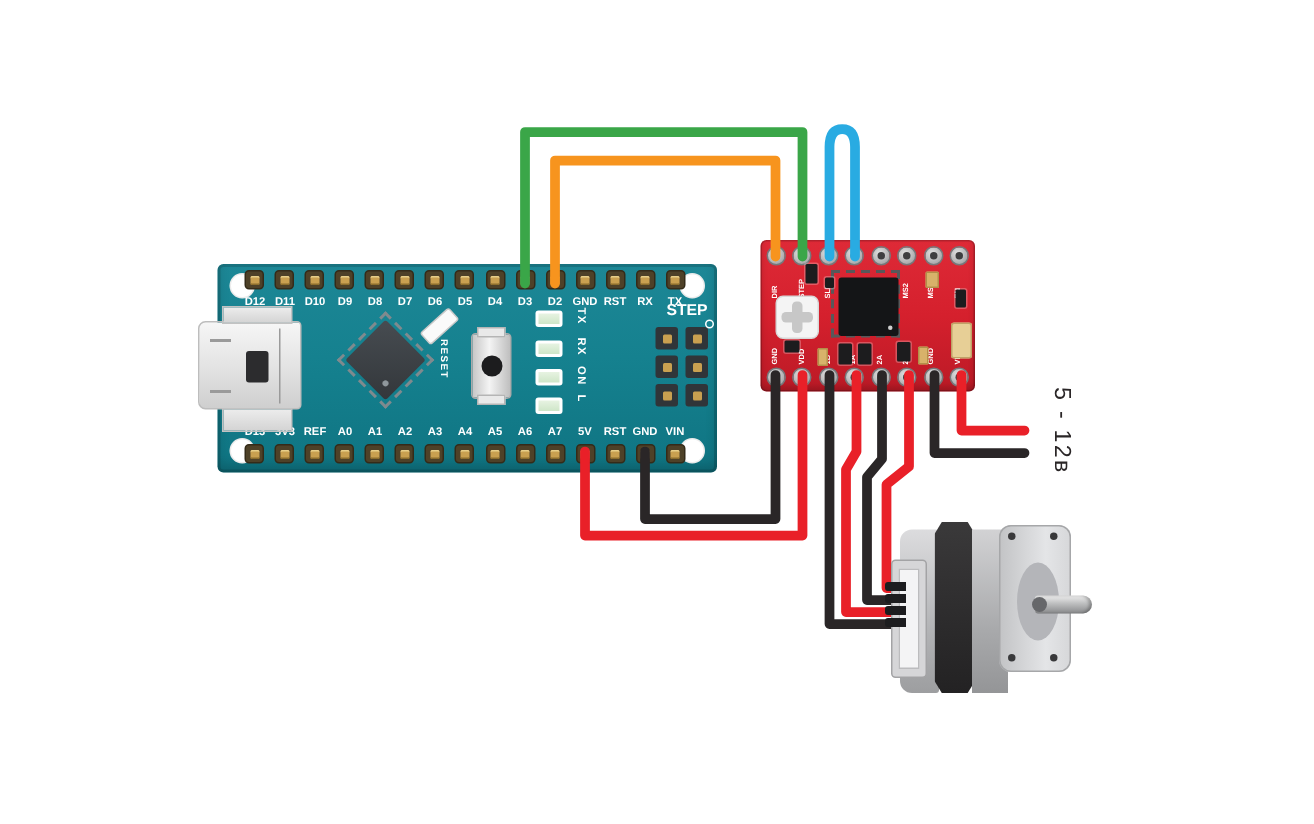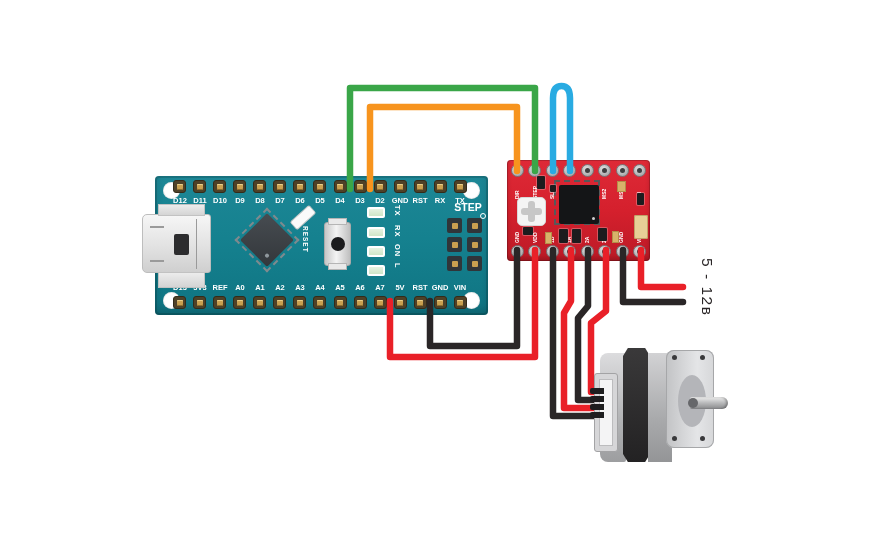--- a/index.html
+++ b/index.html
@@ -1,19 +1,19 @@
 <!DOCTYPE html>
 <html><head>
 <meta charset="utf-8">
 <style>
   html,body{margin:0;padding:0;background:#fff;font-family:"Liberation Sans",sans-serif;}
   .stage{position:relative;width:876px;height:549px;background:#fff;overflow:hidden;}
 
   
-  .arduino{position:absolute;left:155px;top:176px;width:333px;height:139px;border-radius:4px;
+  .arduino{position:absolute;left:145px;top:176px;width:333px;height:139px;border-radius:4px;
     background:linear-gradient(180deg,#1d8796 0%,#15818f 45%,#0f7482 100%);
     box-shadow:inset 0 0 0 2px rgba(0,0,0,.14), inset 0 -5px 8px rgba(0,0,0,.18);}
   .hole{position:absolute;width:17px;height:17px;border-radius:50%;background:#fff;box-shadow:0 0 0 1px rgba(0,0,0,.08) inset;}
   .pinrow{position:absolute;left:18px;width:294px;height:13px;display:flex;justify-content:space-between;}
   .pad{width:13px;height:13px;background:#4e4128;border:1px solid #342b19;border-radius:3px;box-sizing:border-box;
     display:flex;align-items:center;justify-content:center;}
   .pad-in{width:6px;height:6px;background:#c9a050;border-radius:1px;box-shadow:inset 0 -1px 0 #8c6d2c, inset 0 1px 0 #e8cf8a;}
   .labelrow{position:absolute;left:15px;width:300px;height:11px;display:grid;grid-template-columns:repeat(15,1fr);}
   .alabel{color:#fff;font-size:7.5px;font-weight:bold;text-align:center;line-height:11px;white-space:nowrap;}
 

